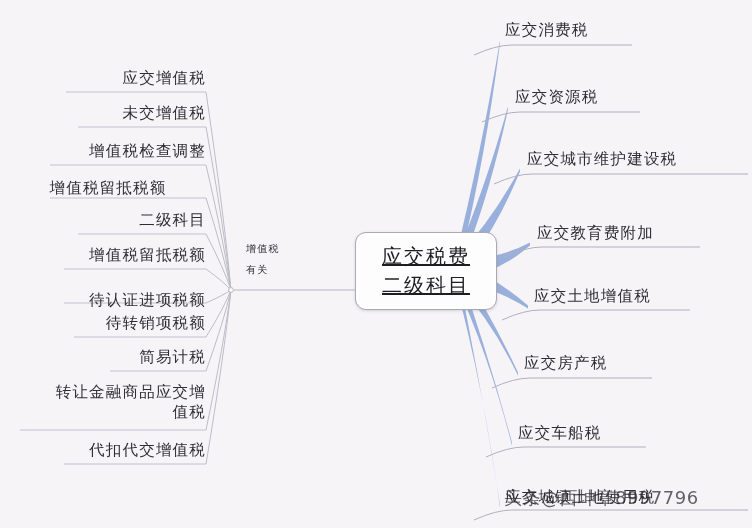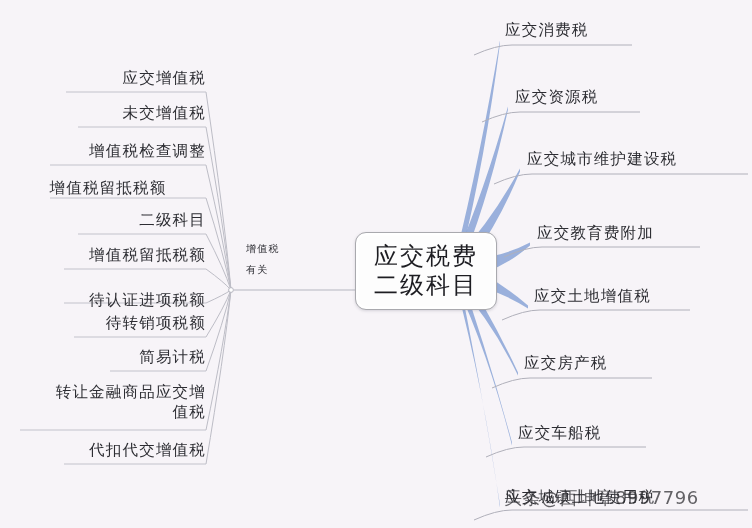--- a/index.html
+++ b/index.html
@@ -62,26 +62,27 @@
     background: #fdfdfd;
     border: 1.2px solid #a9a9ae;
     border-radius: 11px;
     box-shadow: 0 1px 3px rgba(90,90,110,0.22), inset 0 0 0 2.5px #ffffff;
     display: flex;
     align-items: center;
     justify-content: center;
     z-index: 6;
   }
   #center-node-text {
-    font-size: 24px;
+    font-size: 20px;
     color: #1d1d22;
     letter-spacing: 2px;
     line-height: 29px;
     text-align: center;
     white-space: pre-line;
+    text-decoration: underline;
   }
   #watermark {
     position: absolute;
     left: 504px;
     top: 486px;
     font-size: 18px;
     letter-spacing: 0.5px;
     color: rgba(40,40,45,0.72);
     font-family: "DejaVu Sans", "Liberation Sans", sans-serif;
     z-index: 9;

